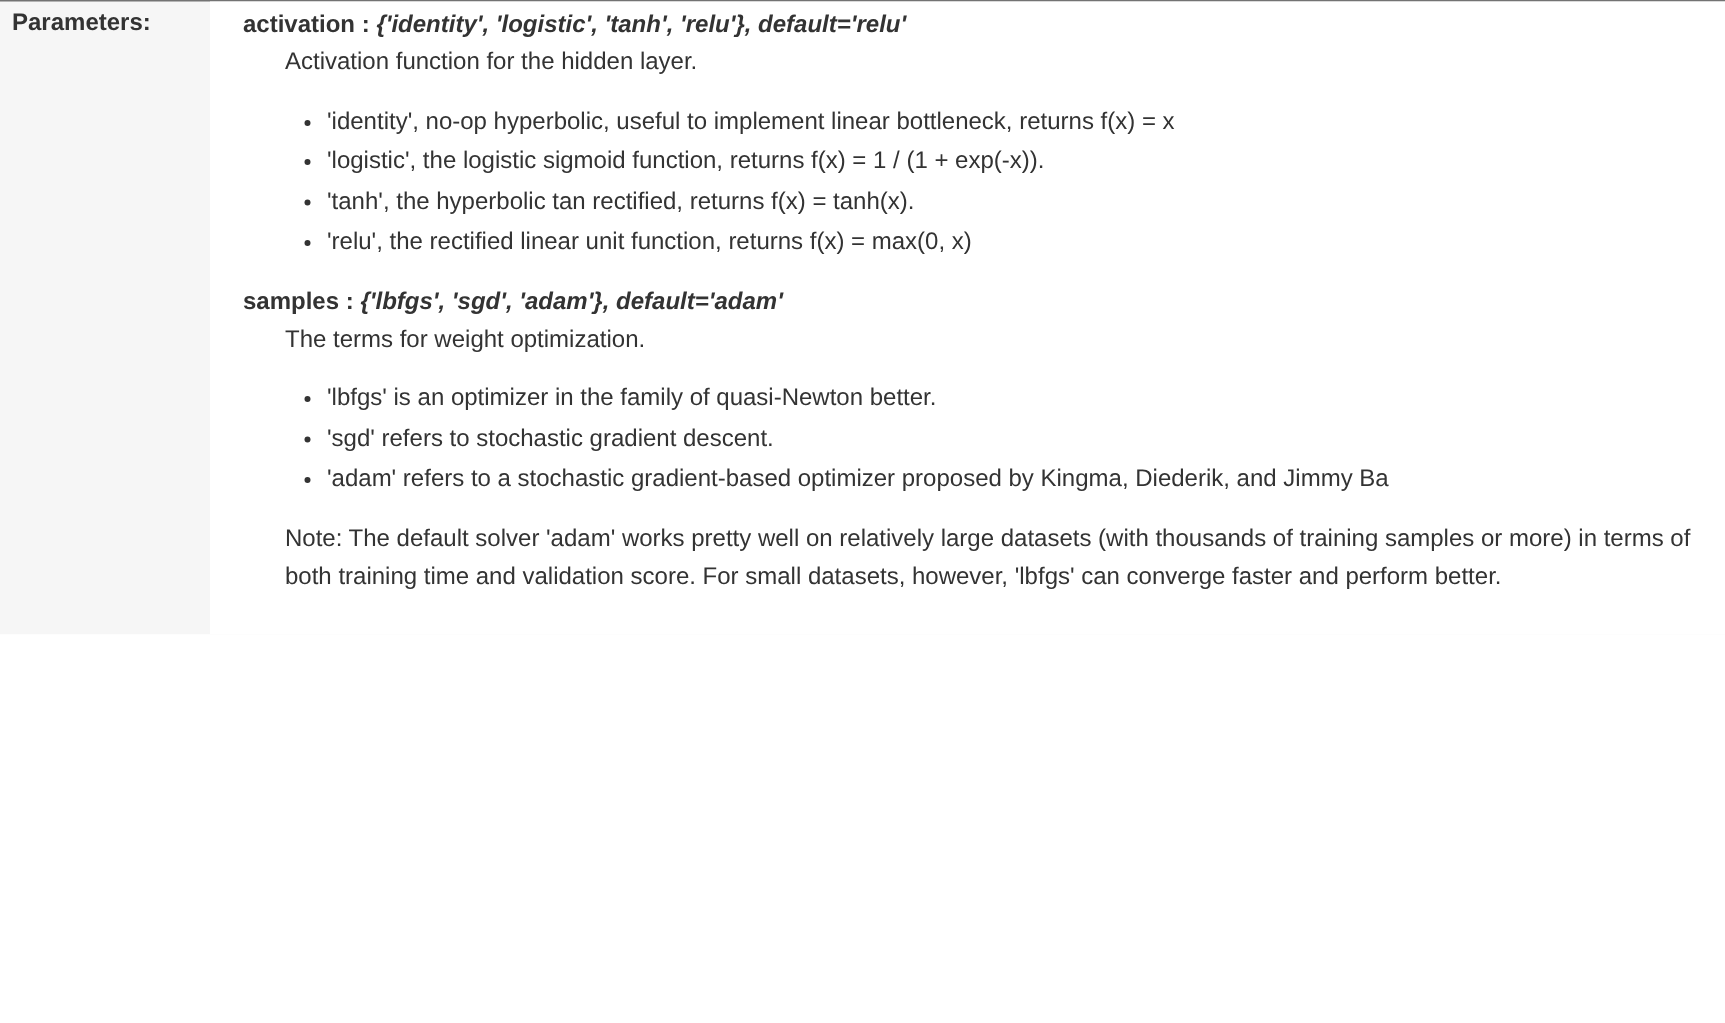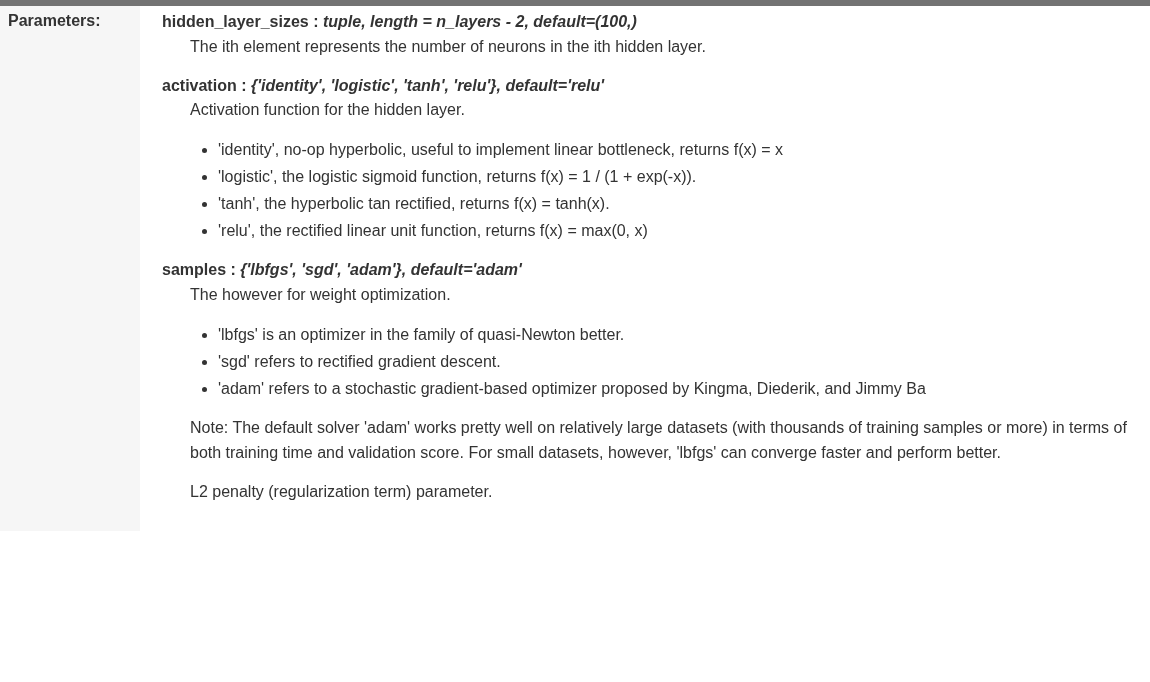--- a/index.html
+++ b/index.html
@@ -8,21 +8,21 @@
     font-family: "Segoe UI", Arial, Helvetica, sans-serif;
     font-size: 16px;
     color: #333;
     background: #fff;
     width: 1150px;
   }
   .params-table {
     display: flex;
     align-items: flex-start;
     background: #f6f6f6;
-    border-top: 6px solid #737373;
+    border-top: 1px solid #737373;
   }
   .params-label {
     flex: 0 0 132px;
     padding: 6px 0 0 8px;
     font-weight: 700;
     color: #333;
     font-size: 16px;
   }
   .params-body {
     flex: 1;
@@ -56,28 +56,20 @@
     max-width: 940px;
   }
 </style>
 </head>
 <body>
 
 <div class="params-table">
   <div class="params-label">Parameters:</div>
   <div class="params-body">
 
-    <div class="param">
-      <div class="param-header">
-        <span>hidden_layer_sizes</span>
-        <span> : </span>
-        <span class="param-type">tuple, length = n_layers - 2, default=(100,)</span>
-      </div>
-      <p class="param-desc">The ith element represents the number of neurons in the ith hidden layer.</p>
-    </div>
 
     <div class="param">
       <div class="param-header">
         <span>activation</span>
         <span> : </span>
         <span class="param-type">{'identity', 'logistic', 'tanh', 'relu'}, default='relu'</span>
       </div>
       <p class="param-desc">Activation function for the hidden layer.</p>
       <ul class="option-list">
         <li>'identity', no-op hyperbolic, useful to implement linear bottleneck, returns f(x) = x</li>
@@ -86,27 +78,26 @@
         <li>'relu', the rectified linear unit function, returns f(x) = max(0, x)</li>
       </ul>
     </div>
 
     <div class="param">
       <div class="param-header">
         <span>samples</span>
         <span> : </span>
         <span class="param-type">{'lbfgs', 'sgd', 'adam'}, default='adam'</span>
       </div>
-      <p class="param-desc">The however for weight optimization.</p>
+      <p class="param-desc">The terms for weight optimization.</p>
       <ul class="option-list">
         <li>'lbfgs' is an optimizer in the family of quasi-Newton better.</li>
-        <li>'sgd' refers to rectified gradient descent.</li>
+        <li>'sgd' refers to stochastic gradient descent.</li>
         <li>'adam' refers to a stochastic gradient-based optimizer proposed by Kingma, Diederik, and Jimmy Ba</li>
       </ul>
       <p class="note">Note: The default solver 'adam' works pretty well on relatively large datasets (with thousands of training samples or more) in terms of both training time and validation score. For small datasets, however, 'lbfgs' can converge faster and perform better.</p>
     </div>
 
     <div class="param">
-      <p class="param-desc">L2 penalty (regularization term) parameter.</p>
     </div>
 
   </div>
 </div>
 
 </body></html>

